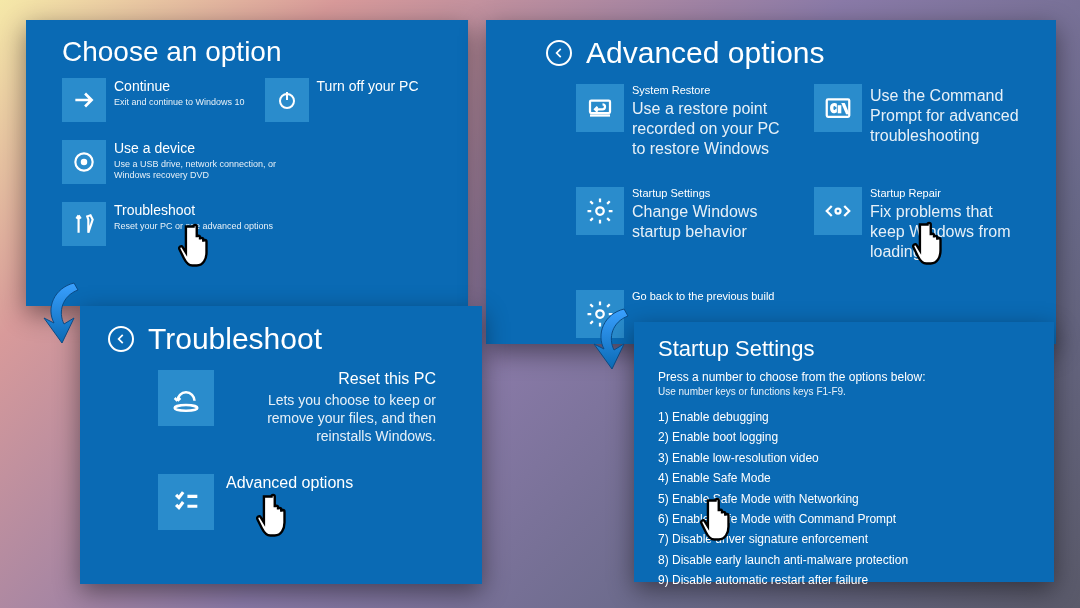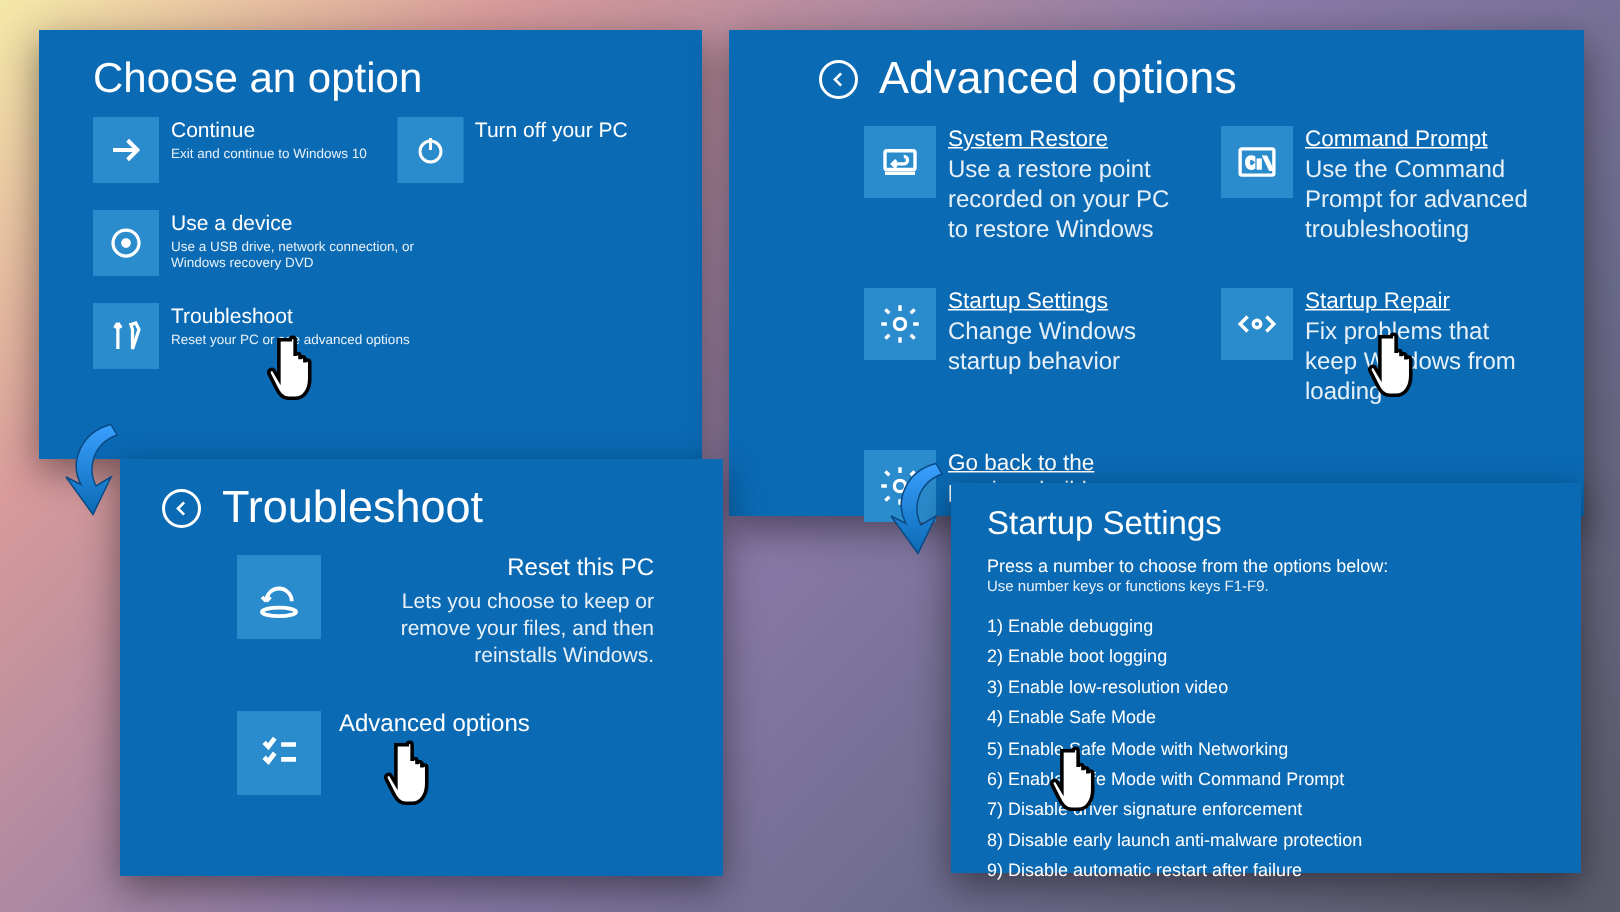--- a/index.html
+++ b/index.html
@@ -67,21 +67,21 @@
   #p1 .panel-title { margin-left: 8px; }
   #p1 .grid { display:flex; flex-direction:column; gap:14px; margin-left:8px; margin-top:4px;}
 
   #p3 .panel-title { margin-left: 0; font-size: 30px;}
   #p3 .col { display:flex; flex-direction:column; gap:28px; margin-left: 50px; margin-top: 14px; text-align: right;}
 
   #p2 .panel-title { margin-left: 32px; font-size: 30px;}
   #p2 .grid2 { display:grid; grid-template-columns: 1fr 1fr; column-gap: 24px; row-gap: 24px; margin-left:62px; margin-top:12px;}
   #p2 .tile .icon-box { width:48px; height:48px; }
   #p2 .tile .txt { max-width: 180px; }
-  #p2 .tile .tt { font-size: 15px; text-decoration: underline; }
+  #p2 .tile .tt { font-size: 11px; }
   #p2 .tile .td { font-size: 16px; }
 
   #p4 .panel-title { font-size: 22px; font-weight:300; }
 
   
   .flow-arrow {
     position:absolute;
     pointer-events:none;
   }
 
@@ -176,21 +176,20 @@
       </div>
     </div>
     <div class="tile">
       <div class="icon-box">
         <svg width="30" height="30" viewBox="0 0 24 24" fill="none" stroke="#fff" stroke-width="1.8">
             <rect x="3" y="5" width="18" height="14" rx="1"></rect>
             <text x="6" y="15" fill="#fff" font-size="8" font-family="monospace">C:\</text>
           </svg>
       </div>
       <div class="txt">
-        <div class="tt">Command Prompt</div>
         <div class="td">Use the Command Prompt for advanced troubleshooting</div>
       </div>
     </div>
     <div class="tile">
       <div class="icon-box">
         <svg width="30" height="30" viewBox="0 0 24 24" fill="none" stroke="#fff" stroke-width="1.8">
             <circle cx="12" cy="12" r="3"></circle>
             <path d="M12 2v3M12 19v3M4.2 4.2l2.1 2.1M17.7 17.7l2.1 2.1M2 12h3M19 12h3M4.2 19.8l2.1-2.1M17.7 6.3l2.1-2.1"></path>
           </svg>
       </div>

